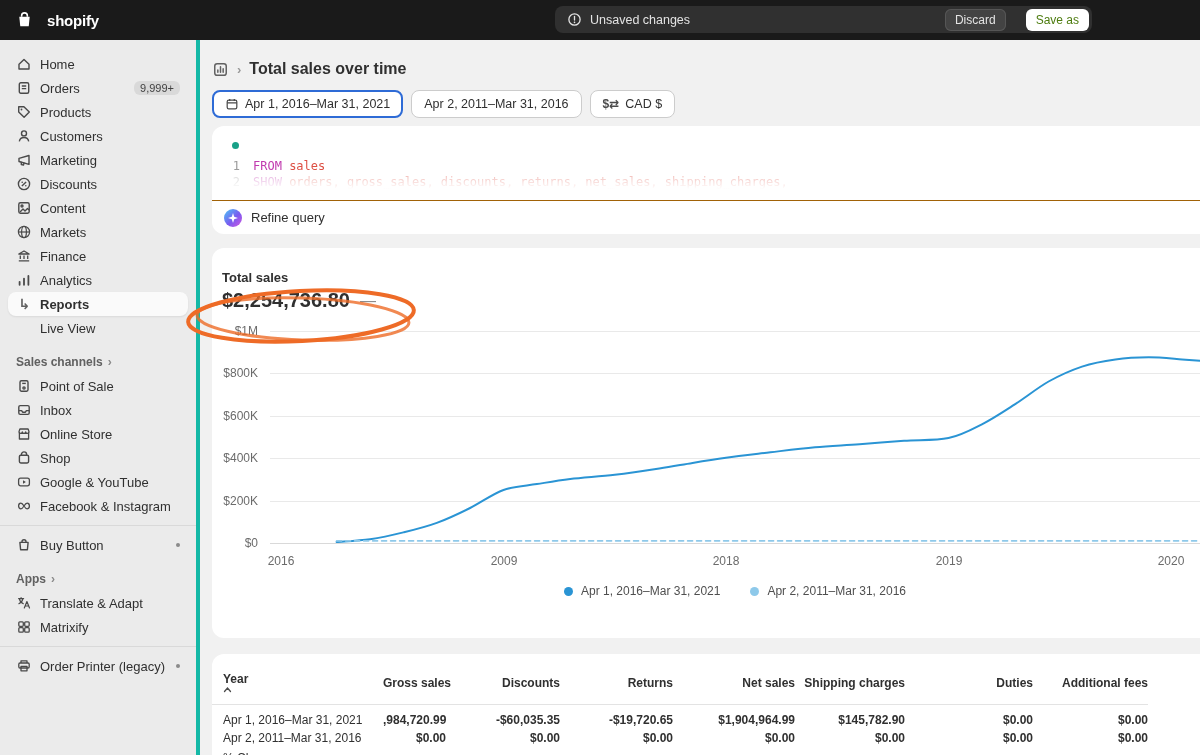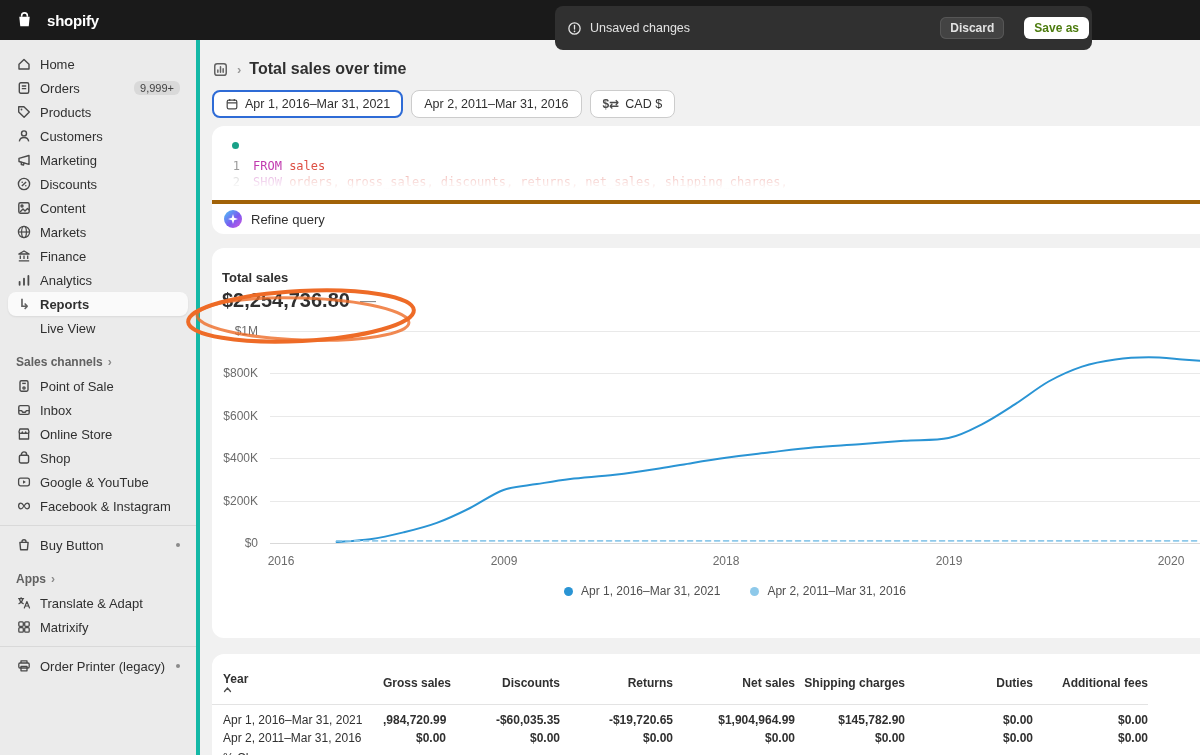--- a/index.html
+++ b/index.html
@@ -5,25 +5,25 @@
   * { margin:0; padding:0; box-sizing:border-box; }
   html,body { width:1200px; height:755px; overflow:hidden; background:#f1f1f1;
     font-family:"Liberation Sans","DejaVu Sans",sans-serif; color:#303030; }
   svg { display:block; }
 
   
   .topbar { position:fixed; top:0; left:0; width:1200px; height:40px; background:#1a1a1a;
     display:flex; align-items:center; z-index:40; }
   .logo { display:flex; align-items:center; gap:14px; padding:0 16px; cursor:pointer; }
   .logo-text { color:#fff; font-weight:700; font-size:15px; letter-spacing:-.2px; }
-  .savebar { position:absolute; left:555px; top:6px; width:537px; height:44px; background:#303030;
+  .savebar { position:absolute; left:555px; top:6px; width:537px; height:27px; background:#303030;
     border-radius:8px; display:flex; align-items:center; gap:8px; padding:0 3px 0 12px; }
   .savebar-text { color:#e3e3e3; font-size:12.5px; }
   .btn { height:22px; padding:0 10px; border:none; border-radius:6px; font-size:12px;
-    font-weight:700; cursor:pointer; font-family:inherit;text-align:center; }
+    font-weight:400; cursor:pointer; font-family:inherit;text-align:center; }
   .btn-discard { margin-left:auto; background:#434343; color:#e3e3e3; box-shadow:inset 0 0 0 1px #565656; }
   .btn-saveas { background:#ffffff; color:#4d7c0f; margin-left:12px; }
 
   
   .shell { display:flex; padding-top:40px; height:755px; }
   .sidebar { width:200px; flex:none; background:#ebebeb; border-right:4px solid #14b8a6;
     padding-top:12px; font-size:13px; }
   .nav-item { height:24px; margin:0 8px; padding:0 8px; border-radius:8px; display:flex;
     align-items:center; gap:8px; font-weight:500; color:#303030; cursor:pointer; white-space:nowrap; }
   .nav-item.active { background:#fafafa; font-weight:600; box-shadow:0 1px 2px rgba(0,0,0,.08); }
@@ -57,21 +57,21 @@
   .q-dot { width:7px; height:7px; border-radius:50%; background:#18a188; margin-left:20px; }
   .code { margin-top:9px; font-family:"DejaVu Sans Mono","Liberation Mono",monospace;
     font-size:12px; line-height:16px; position:relative; padding-left:20px; cursor:text; }
   .code-line { display:flex; gap:13px; white-space:pre; }
   .ln { width:8px; text-align:right; color:#9c9c9c; }
   .kw { color:#c03bae; }
   .idf { color:#dd5044; }
   .faded { opacity:.45; }
   .code-fade { position:absolute; left:0; right:0; bottom:-2px; height:20px;
     background:linear-gradient(rgba(255,255,255,0),#fff 85%); pointer-events:none; }
-  .refine-row { border-top:4px solid #a16207; margin-top:10px; height:34px; display:flex;
+  .refine-row { border-top:1px solid #a16207; margin-top:10px; height:34px; display:flex;
     align-items:center; gap:9px; padding-left:12px; cursor:pointer; }
   .refine-ic { width:18px; height:18px; border-radius:50%; flex:none;
     background:linear-gradient(135deg,#49c6f5 0%,#7a5bf0 55%,#d357e0 100%);
     display:flex; align-items:center; justify-content:center; }
   .refine-label { font-size:13px; font-weight:500; }
 
   
   .chart-card { margin-top:14px; padding:22px 0 40px; }
   .metric-label { margin-left:10px; font-size:13px; font-weight:600; }
   .metric-row { margin:4px 0 0 10px; display:flex; align-items:center; gap:10px; }

